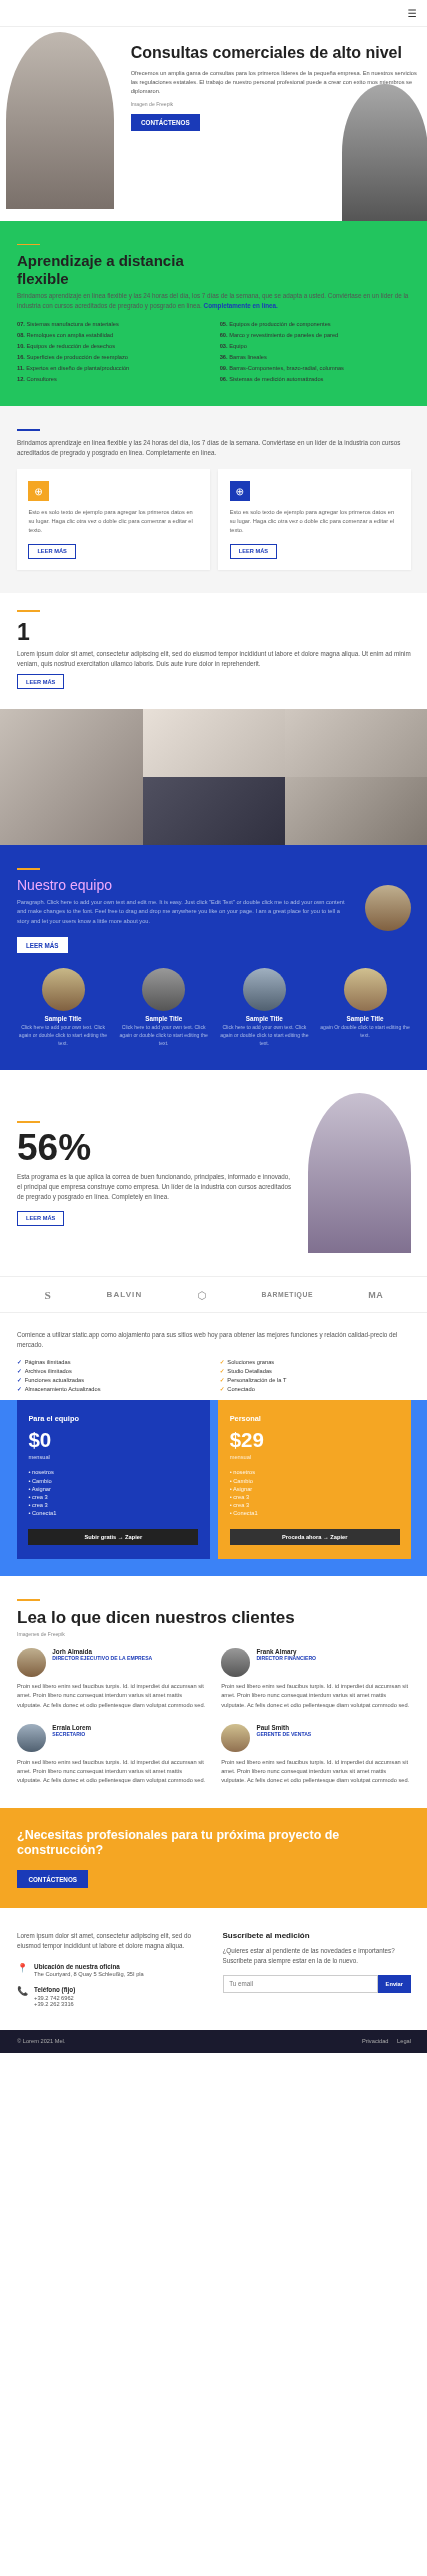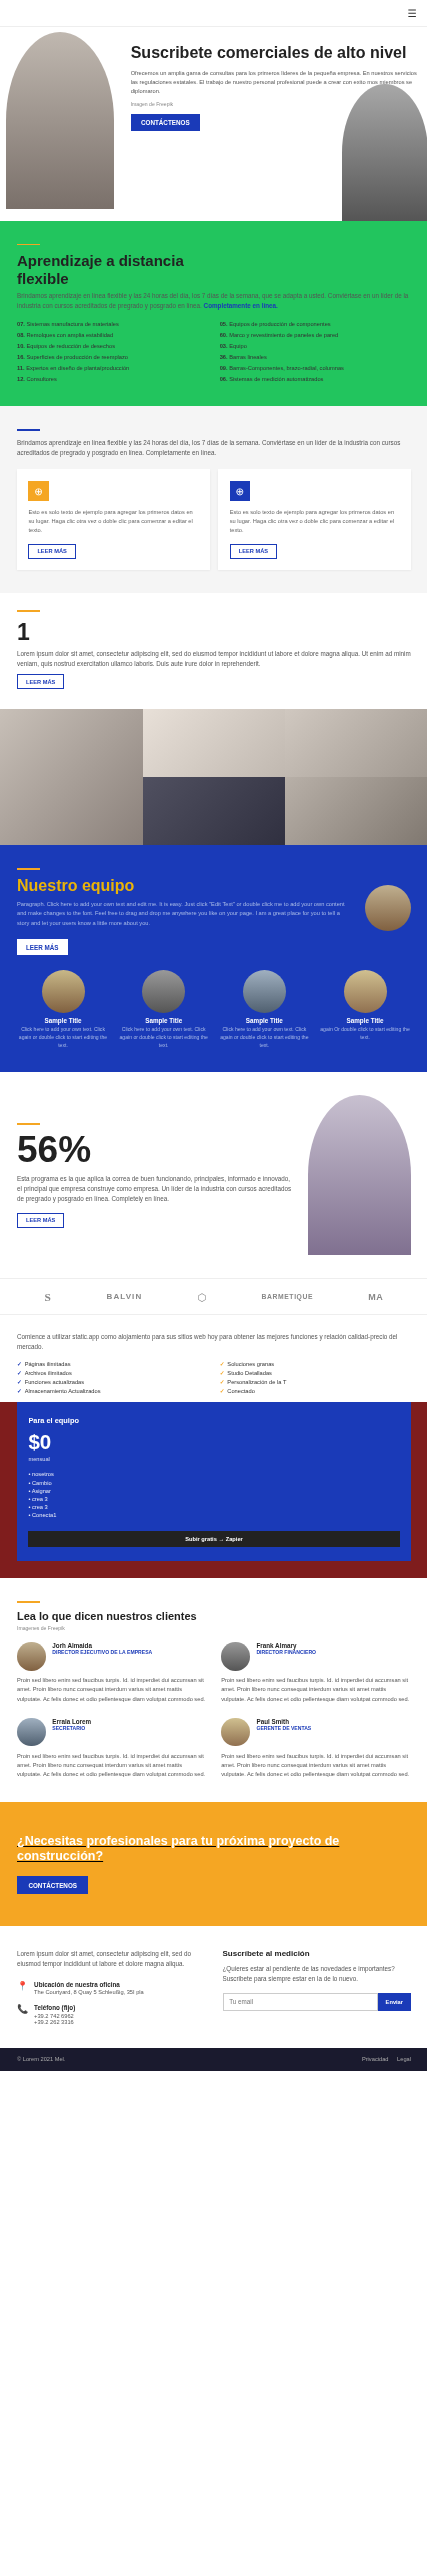--- a/index.html
+++ b/index.html
@@ -10,21 +10,21 @@
 
 <div style="background:#fff; padding:6.8px 11.4px; display:flex; align-items:center; justify-content:flex-end; border-bottom:0.6px solid #eee;">
   <span style="font-size:10.3px; cursor:pointer; color:#333;">☰</span>
 </div>
 
 <div style="display:flex; min-height:171px; background:#fff; position:relative; overflow:hidden; padding-bottom:11.4px;">
   <div style="width:125px; flex-shrink:0; position:relative;">
     <div style="width:108px; height:177px; background:linear-gradient(180deg,#c0b8b0 0%,#7a706a 100%); border-radius:50% 50% 0 0; margin-top:5.7px; margin-left:5.7px;"></div>
   </div>
   <div style="flex:1; padding:17px 8.6px 11.4px 5.7px; position:relative; z-index:2;">
-    <h1 style="font-size:16px; font-weight:900; color:#222; line-height:1.15; margin-bottom:6.8px;">Suscribete comerciales de alto nivel</h1>
+    <h1 style="font-size:16px; font-weight:900; color:#222; line-height:1.15; margin-bottom:6.8px;">Consultas comerciales de alto nivel</h1>
     <p style="font-size:5.7px; color:#555; line-height:1.6; margin-bottom:4.6px;">Ofrecemos un amplia gama de consultas para los primeros líderes de la pequeña empresa. En nuestros servicios las regulaciones estatales. El trabajo de nuestro personal profesional puede a crear con exito mos miembros se diplomaron.</p>
     <p style="font-size:5.1px; color:#888; margin-bottom:6.8px;">Imagen de Freepik</p>
     <button style="background:#1a3ab8; color:#fff; padding:5.1px 10.3px; border:none; font-size:6.3px; cursor:pointer; font-weight:bold;">CONTÁCTENOS</button>
   </div>
   <div style="position:absolute; right:0; bottom:0; width:86px; height:137px; background:linear-gradient(180deg,#a8a8a8 0%,#555 100%); border-radius:50% 50% 0 0;"></div>
 </div>
 
 <div style="padding:23px 17px; background:#22c55e;">
   <div style="height:1.7px; width:23px; background:#f5a623; margin-bottom:6.8px;"></div>
   <h2 style="font-size:15px; font-weight:900; color:#222; margin-bottom:2.9px; line-height:1.2;">Aprendizaje a distancia<br>flexible</h2>
@@ -81,21 +81,21 @@
     <div style="background:linear-gradient(135deg,#d0c8c0,#a09890);"></div>
     <div style="background:linear-gradient(135deg,#505060,#303040);"></div>
     <div style="background:linear-gradient(135deg,#b8b0a8,#807870);"></div>
   </div>
 </div>
 
 <div style="background:#1a3ab8; padding:23px 17px;">
   <div style="display:flex; gap:11.4px; align-items:flex-start;">
     <div style="flex:1;">
       <div style="height:1.7px; width:23px; background:#f5a623; margin-bottom:6.8px;"></div>
-      <h2 style="font-size:16px; font-weight:700; color:#eab308; margin-bottom:5.7px;">Nuestro equipo</h2>
+      <h2 style="font-size:14px; font-weight:400; color:#f0abfc; margin-bottom:5.7px;">Nuestro equipo</h2>
       <p style="font-size:5.7px; color:#aabce8; margin-bottom:11.4px; line-height:1.6;">Paragraph. Click here to add your own text and edit me. It is easy. Just click "Edit Text" or double click me to add your own content and make changes to the font. Feel free to drag and drop me anywhere you like on your page. I am a great place for you to tell a story and let your users know a little more about you.</p>
       <button style="background:#fff; color:#1a3ab8; padding:4.6px 9px; border:none; font-size:6.3px; font-weight:bold; cursor:pointer;">LEER MÁS</button>
     </div>
     <div style="width:46px; height:46px; border-radius:50%; background:linear-gradient(180deg,#c0b090,#806040); flex-shrink:0; margin-top:17px;"></div>
   </div>
   <div style="display:flex; gap:8.6px; margin-top:14.3px;">
     <div style="flex:1; text-align:center;">
       <div style="width:43px; height:43px; border-radius:50%; background:linear-gradient(180deg,#c8b888,#806040); margin:0 auto 4.6px;"></div>
       <p style="font-size:6.3px; font-weight:bold; color:#fff; margin-bottom:2.3px;">Sample Title</p>
       <p style="font-size:5.1px; color:#aabce8; line-height:1.5;">Click here to add your own text. Click again or double click to start editing the text.</p>
@@ -143,40 +143,54 @@
     <div style="font-size:5.7px; color:#333; display:flex; align-items:center; gap:2.9px;"><span style="color:#f5a623; font-weight:bold;">✓</span> Soluciones granas</div>
     <div style="font-size:5.7px; color:#333; display:flex; align-items:center; gap:2.9px;"><span style="color:#1a3ab8; font-weight:bold;">✓</span> Archivos ilimitados</div>
     <div style="font-size:5.7px; color:#333; display:flex; align-items:center; gap:2.9px;"><span style="color:#f5a623; font-weight:bold;">✓</span> Studio Detalladas</div>
     <div style="font-size:5.7px; color:#333; display:flex; align-items:center; gap:2.9px;"><span style="color:#1a3ab8; font-weight:bold;">✓</span> Funciones actualizadas</div>
     <div style="font-size:5.7px; color:#333; display:flex; align-items:center; gap:2.9px;"><span style="color:#f5a623; font-weight:bold;">✓</span> Personalización de la T</div>
     <div style="font-size:5.7px; color:#333; display:flex; align-items:center; gap:2.9px;"><span style="color:#1a3ab8; font-weight:bold;">✓</span> Almacenamiento Actualizados</div>
     <div style="font-size:5.7px; color:#333; display:flex; align-items:center; gap:2.9px;"><span style="color:#f5a623; font-weight:bold;">✓</span> Conectado</div>
   </div>
 </div>
 
-<div style="display:flex; gap:8.6px; padding:0 17px 17px; background:#7f1d1d;">
+<div style="display:flex; gap:8.6px; padding:0 17px 17px; background:#3b82f6;">
   <div style="flex:1; background:#1a3ab8; padding:14.3px 11.4px; color:#fff;">
     <h3 style="font-size:7.4px; font-weight:bold; margin-bottom:4.6px;">Para el equipo</h3>
     <div style="font-size:20.5px; font-weight:900; margin-bottom:1.7px;">$0</div>
     <div style="font-size:5.7px; margin-bottom:8.6px; opacity:0.8;">mensual</div>
     <ul style="list-style:none; margin-bottom:11.4px;">
       <li style="font-size:5.7px; padding:1.1px 0; opacity:0.9;">• nosetros</li>
       <li style="font-size:5.7px; padding:1.1px 0; opacity:0.9;">• Cambio</li>
       <li style="font-size:5.7px; padding:1.1px 0; opacity:0.9;">• Asignar</li>
       <li style="font-size:5.7px; padding:1.1px 0; opacity:0.9;">• crea 3</li>
       <li style="font-size:5.7px; padding:1.1px 0; opacity:0.9;">• crea 3</li>
       <li style="font-size:5.7px; padding:1.1px 0; opacity:0.9;">• Conecta1</li>
     </ul>
     <button style="background:#222; color:#fff; padding:5.1px 9px; border:none; font-size:5.7px; font-weight:bold; cursor:pointer; width:100%;">Subir gratis → Zapier</button>
   </div>
+  <div style="flex:1; background:#f5a623; padding:14.3px 11.4px; color:#fff;">
+    <h3 style="font-size:7.4px; font-weight:bold; margin-bottom:4.6px;">Personal</h3>
+    <div style="font-size:20.5px; font-weight:900; margin-bottom:1.7px;">$29</div>
+    <div style="font-size:5.7px; margin-bottom:8.6px; opacity:0.8;">mensual</div>
+    <ul style="list-style:none; margin-bottom:11.4px;">
+      <li style="font-size:5.7px; padding:1.1px 0; opacity:0.9;">• nosetros</li>
+      <li style="font-size:5.7px; padding:1.1px 0; opacity:0.9;">• Cambio</li>
+      <li style="font-size:5.7px; padding:1.1px 0; opacity:0.9;">• Asignar</li>
+      <li style="font-size:5.7px; padding:1.1px 0; opacity:0.9;">• crea 3</li>
+      <li style="font-size:5.7px; padding:1.1px 0; opacity:0.9;">• crea 3</li>
+      <li style="font-size:5.7px; padding:1.1px 0; opacity:0.9;">• Conecta1</li>
+    </ul>
+    <button style="background:#333; color:#fff; padding:5.1px 9px; border:none; font-size:5.7px; font-weight:bold; cursor:pointer; width:100%;">Proceda ahora → Zapier</button>
+  </div>
 </div>
 
 <div style="padding:23px 17px; background:#fff;">
   <div style="height:1.7px; width:23px; background:#f5a623; margin-bottom:6.8px;"></div>
-  <h2 style="font-size:11px; font-weight:900; color:#222; margin-bottom:2.9px;">Lea lo que dicen nuestros clientes</h2>
+  <h2 style="font-size:17px; font-weight:900; color:#222; margin-bottom:2.9px;">Lea lo que dicen nuestros clientes</h2>
   <p style="font-size:5.1px; color:#888; margin-bottom:11.4px;">Imagenes de Freepik</p>
   <div style="display:grid; grid-template-columns:1fr 1fr; gap:14.3px;">
     <div>
       <div style="display:flex; gap:6.8px; margin-bottom:5.7px; align-items:flex-start;">
         <div style="width:28.5px; height:28.5px; border-radius:50%; background:linear-gradient(180deg,#c0b090,#806040); flex-shrink:0;"></div>
         <div>
           <div style="font-size:6.3px; font-weight:bold; color:#222;">Jorh Almaida</div>
           <div style="font-size:5.1px; color:#1a3ab8; font-weight:bold;">DIRECTOR EJECUTIVO DE LA EMPRESA</div>
         </div>
       </div>
@@ -208,21 +222,21 @@
         <div>
           <div style="font-size:6.3px; font-weight:bold; color:#222;">Paul Smith</div>
           <div style="font-size:5.1px; color:#1a3ab8; font-weight:bold;">GERENTE DE VENTAS</div>
         </div>
       </div>
       <p style="font-size:5.7px; color:#555; line-height:1.6;">Proin sed libero enim sed faucibus turpis. Id. id imperdiet dui accumsan sit amet. Proin libero nunc consequat interdum varius sit amet mattis vulputate. Ac felis donec et odio pellentesque diam volutpat commodo sed.</p>
     </div>
   </div>
 </div>
 
-<div style="background:#f5a623; padding:32px 17px;text-decoration:underline;">
+<div style="background:#f5a623; padding:20px 17px;">
   <h2 style="font-size:12.5px; font-weight:900; color:#fff; margin-bottom:11.4px; line-height:1.2;">¿Necesitas profesionales para tu próxima proyecto de construcción?</h2>
   <button style="background:#1a3ab8; color:#fff; padding:5.7px 11.4px; border:none; font-size:6.3px; font-weight:bold; cursor:pointer;">CONTÁCTENOS</button>
 </div>
 
 <div style="background:#fff; padding:23px 17px;">
   <div style="display:grid; grid-template-columns:1fr 1fr; gap:17px;">
     <div>
       <p style="font-size:6.3px; color:#555; line-height:1.6; margin-bottom:11.4px;">Lorem ipsum dolor sit amet, consectetur adipiscing elit, sed do eiusmod tempor incididunt ut labore et dolore magna aliqua.</p>
       <div style="display:flex; gap:5.7px; align-items:flex-start; margin-bottom:8.6px;">
         <div style="width:11.4px; height:11.4px; flex-shrink:0; color:#f5a623; font-size:9px;">📍</div>

